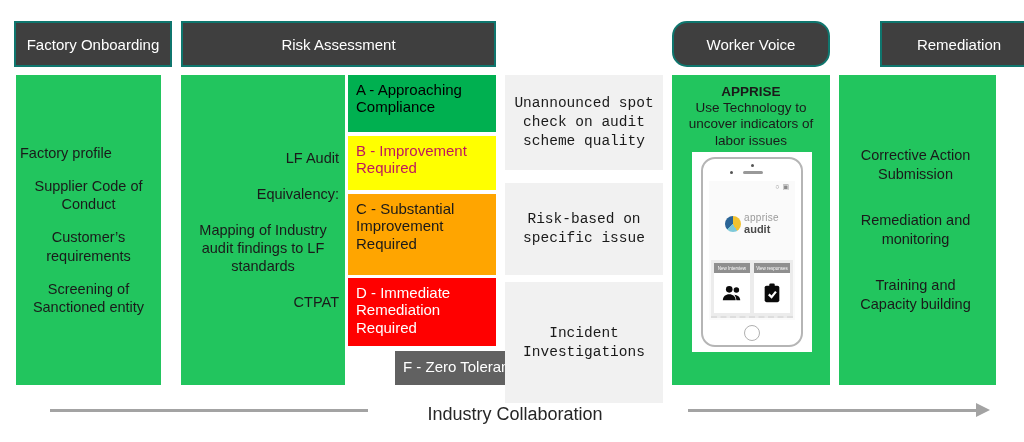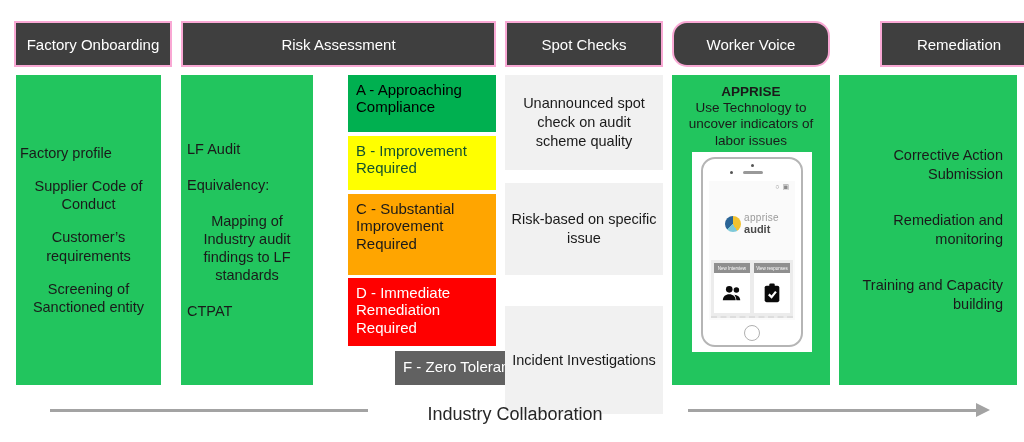--- a/index.html
+++ b/index.html
@@ -1,48 +1,48 @@
 <!DOCTYPE html>
 <html><head>
 <meta charset="utf-8">
 <style>
   html,body{margin:0;padding:0;background:#ffffff;}
   .page{
     position:relative;width:1024px;height:442px;background:#ffffff;
     font-family:"Liberation Sans",sans-serif;color:#1a1a1a;overflow:hidden;
   }
   .hdr{
-    position:absolute;top:21px;height:42px;background:#3f3f3f;border:2px solid #f9a8d4;
+    position:absolute;top:21px;height:42px;background:#3f3f3f;border:2px solid #0f766e;
     color:#ffffff;font-size:15px;display:flex;align-items:center;justify-content:center;
     box-sizing:content-box;
   }
   .hdr1{left:14px;width:154px;}
   .hdr2{left:181px;width:311px;}
   .hdr3{left:505px;width:154px;}
   .hdr4{left:672px;width:154px;border-radius:15px;}
   .hdr5{left:839px;width:154px;margin-left:41px;}
   .panel{position:absolute;top:75px;height:310px;background:#22c55e;}
   .p1{left:16px;width:145px;display:flex;flex-direction:column;justify-content:center;
       align-items:flex-start;gap:15px;text-align:center;font-size:14.5px;line-height:1.25;padding:0 4px;box-sizing:border-box;}
-  .p2{left:181px;width:132px;display:flex;flex-direction:column;justify-content:center;
-      align-items:flex-start;gap:18px;text-align:center;font-size:14.5px;line-height:1.25;padding:0 6px;box-sizing:border-box;}
+  .p2{left:181px;width:164px;display:flex;flex-direction:column;justify-content:center;
+      align-items:flex-end;gap:18px;text-align:center;font-size:14.5px;line-height:1.25;padding:0 6px;box-sizing:border-box;}
   .gradewrap{position:absolute;left:348px;top:75px;width:148px;height:310px;}
   .grade{position:absolute;left:0;width:148px;box-sizing:border-box;
          font-size:15px;line-height:1.16;padding:6px 4px 0 8px;}
   .g0{top:0;height:57px;}
   .g1{top:61px;height:54px;}
   .g2{top:119px;height:81px;}
   .g3{top:203px;height:68px;}
   .g4{top:276px;height:34px;padding-top:7px;margin-left:47px;}
   .sbox{position:absolute;left:505px;width:158px;background:#f1f1f1;display:flex;
         align-items:center;justify-content:center;text-align:center;font-size:14.5px;
-        line-height:1.3;padding:0 6px;box-sizing:border-box;}
+        line-height:1.3;padding:0 6px;box-sizing:border-box;font-family:Liberation Mono, monospace;}
   .sb0{top:75px;height:95px;}
   .sb1{top:183px;height:92px;}
-  .sb2{top:306px;height:108px;}
+  .sb2{top:282px;height:121px;}
   .p4{left:672px;width:158px;}
   .apprise-title{padding-top:9px;text-align:center;font-weight:bold;font-size:13.5px;}
   .apprise-sub{text-align:center;font-size:13.5px;line-height:1.22;padding:1px 14px 0 14px;}
   .phone-bg{position:absolute;left:20px;top:77px;width:120px;height:200px;background:#ffffff;
             display:flex;align-items:center;justify-content:center;}
   .phone{position:relative;width:102px;height:190px;background:#ffffff;border:2px solid #b5b5b5;
          border-radius:14px;box-sizing:border-box;}
   .cam-dot{position:absolute;top:5px;left:50%;margin-left:-1px;width:3px;height:3px;border-radius:50%;background:#555;}
   .spk{position:absolute;top:12px;left:50%;margin-left:-9px;width:20px;height:3px;border-radius:2px;background:#999;}
   .spk-dot{position:absolute;top:12px;left:50%;margin-left:-22px;width:3px;height:3px;border-radius:50%;background:#555;}
@@ -55,41 +55,38 @@
   .logo-line1{font-size:10px;color:#9b9b9b;letter-spacing:.3px;}
   .logo-line2{font-size:11px;font-weight:bold;color:#4a4a4a;margin-top:1px;}
   .btnrow{position:absolute;left:2px;right:2px;bottom:2px;height:58px;background:#ececec;
           display:flex;gap:4px;padding:3px;box-sizing:border-box;border-bottom:2px dashed #ddd;}
   .app-tile{flex:1;background:#ffffff;display:flex;flex-direction:column;}
   .tile-label{height:10px;background:#8f8f8f;color:#ffffff;font-size:4.5px;display:flex;
               align-items:center;justify-content:center;overflow:hidden;white-space:nowrap;}
   .tile-icon{flex:1;display:flex;align-items:center;justify-content:center;}
   .home-btn{position:absolute;bottom:4px;left:50%;margin-left:-8px;width:16px;height:16px;
             border:1.5px solid #b0b0b0;border-radius:50%;box-sizing:border-box;background:#fff;}
-  .p5{left:839px;width:178px;display:flex;flex-direction:column;justify-content:center;
-      gap:27px;text-align:right;font-size:14.5px;line-height:1.3;padding:0 14px 0 10px;box-sizing:border-box;}
+  .p5{left:839px;width:157px;display:flex;flex-direction:column;justify-content:center;
+      gap:27px;text-align:center;font-size:14.5px;line-height:1.3;padding:0 14px 0 10px;box-sizing:border-box;}
   .foot-line-left{position:absolute;left:50px;top:409px;width:318px;height:3px;background:#a3a3a3;}
   .foot-label{position:absolute;left:0;right:0;top:404px;text-align:center;font-size:18px;color:#262626;padding-left:6px;}
   .foot-line-right{position:absolute;left:688px;top:409px;width:290px;height:3px;background:#a3a3a3;}
   .foot-arrowhead{position:absolute;left:976px;top:403px;width:0;height:0;
       border-left:14px solid #a3a3a3;border-top:7px solid transparent;border-bottom:7px solid transparent;}
 </style>
 </head>
 <body>
 
 <div class="page">
 
   <div class="hdr hdr1">
       <span>Factory Onboarding</span>
     </div>
   <div class="hdr hdr2">
       <span>Risk Assessment</span>
-    </div>
-  <div class="hdr hdr3">
-      <span>Spot Checks</span>
     </div>
   <div class="hdr hdr4">
       <span>Worker Voice</span>
     </div>
   <div class="hdr hdr5">
       <span>Remediation</span>
     </div>
 
   <div class="panel p1">
     <div>Factory profile</div>
@@ -100,21 +97,21 @@
 
   <div class="panel p2">
     <div>LF Audit</div>
     <div>Equivalency:</div>
     <div>Mapping of Industry audit findings to LF standards</div>
     <div>CTPAT</div>
   </div>
 
   <div class="gradewrap">
     <div class="grade g0" style="background: rgb(0, 176, 80); color: #000000;">A - Approaching Compliance</div>
-    <div class="grade g1" style="background: rgb(255, 255, 0); color: #14532d;">B - Improvement Required</div>
+    <div class="grade g1" style="background: rgb(255, 255, 0); color: #be185d;">B - Improvement Required</div>
     <div class="grade g2" style="background: rgb(255, 165, 0); color: rgb(26, 26, 26);">C - Substantial Improvement Required</div>
     <div class="grade g3" style="background: rgb(255, 0, 0); color: rgb(255, 255, 255);">D - Immediate Remediation Required</div>
     <div class="grade g4" style="background: rgb(97, 97, 97); color: rgb(255, 255, 255);">F - Zero Tolerance</div>
   </div>
 
   <div class="sbox sb0">Unannounced spot check on audit scheme quality</div>
   <div class="sbox sb1">Risk-based on specific issue</div>
   <div class="sbox sb2">Incident Investigations</div>
 
   <div class="panel p4">

